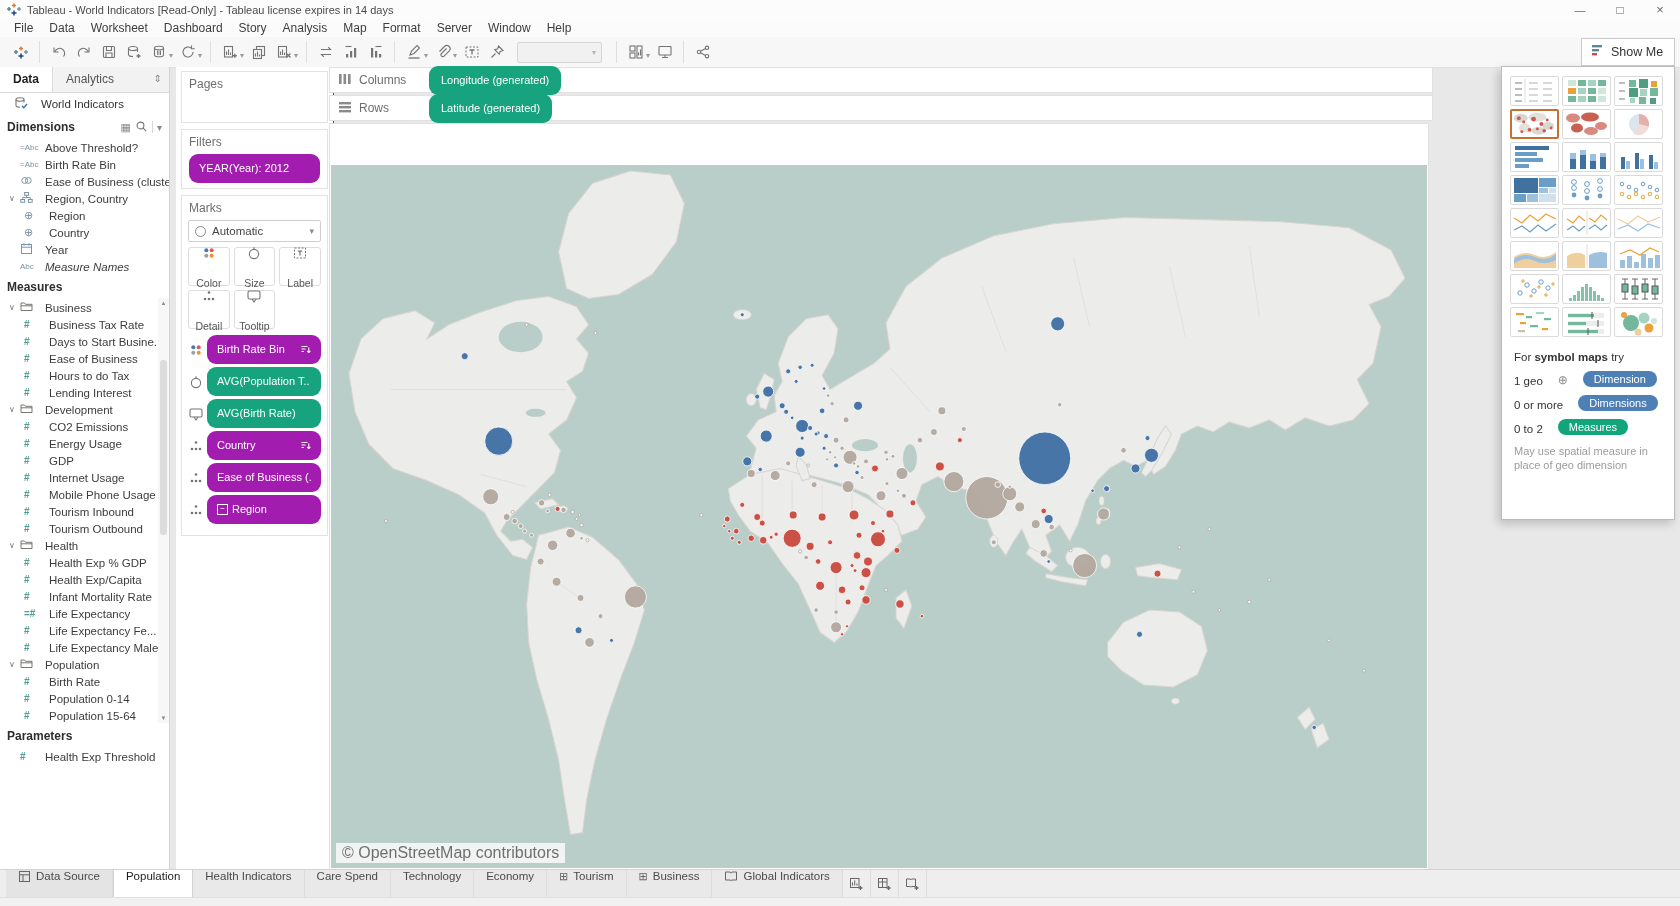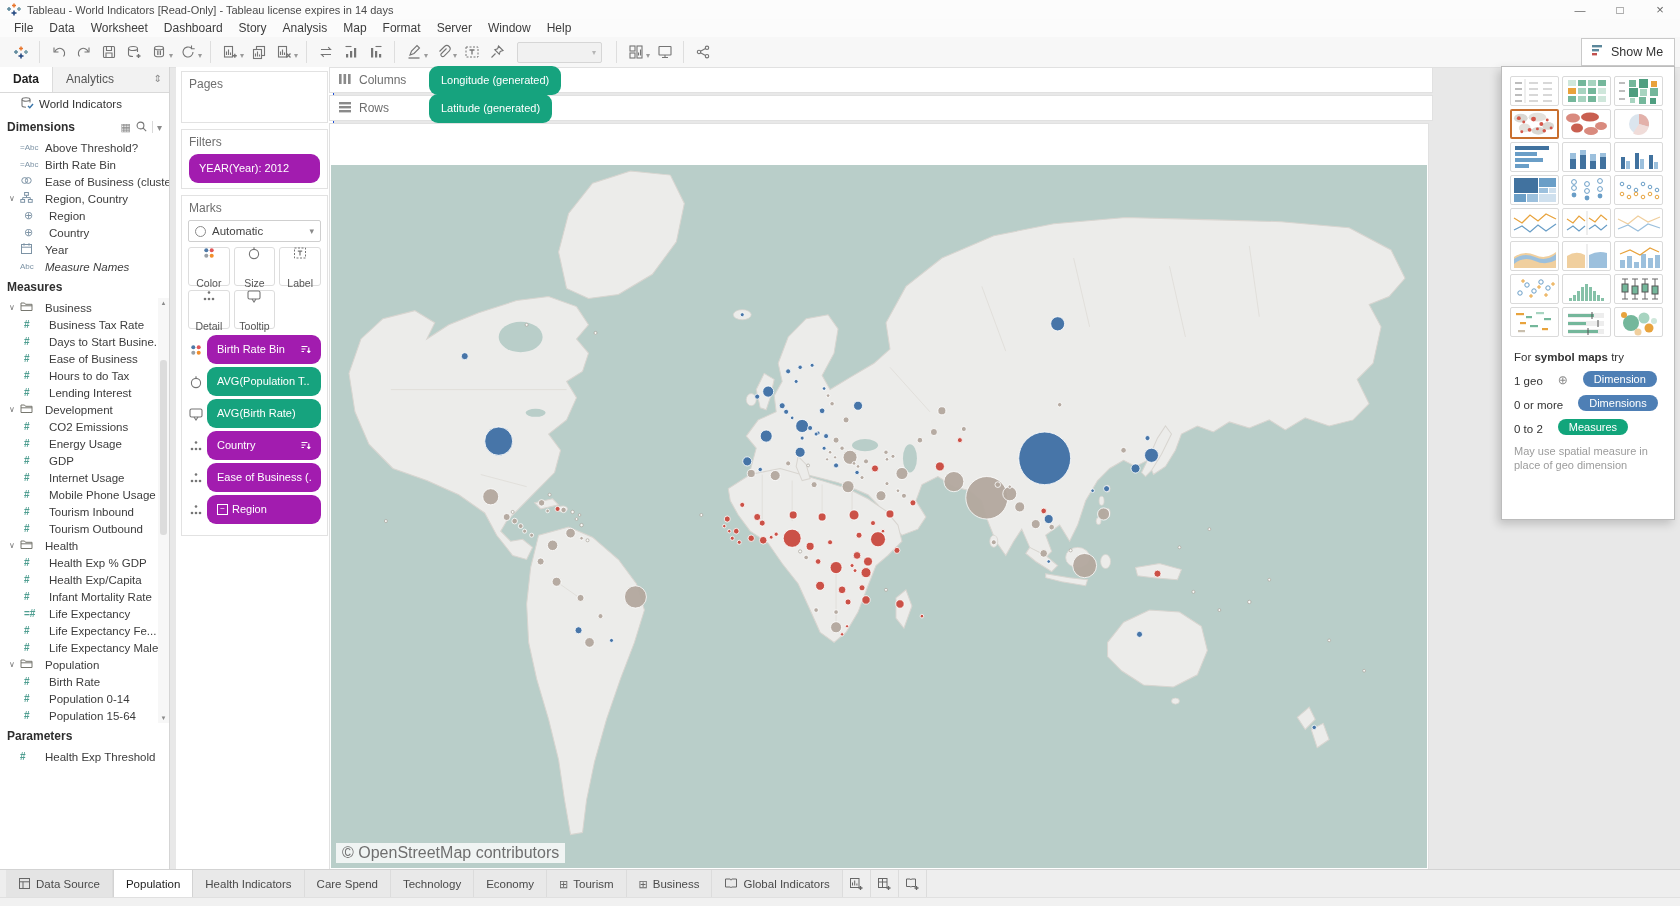--- a/index.html
+++ b/index.html
@@ -18,21 +18,21 @@
   .tool-sep{width:1px;height:22px;background:#dedede;margin:0 6px}
   .fitbox{width:78px;height:19px;border:1px solid #d6d6d6;background:#f1f1f1;border-radius:2px;margin:0 8px;display:flex;align-items:center;justify-content:flex-end;padding-right:5px;color:#b5b5b5;font-size:8px}
   .showme-btn{position:absolute;top:38px;right:5px;width:94px;height:28px;background:#fff;border:1px solid #c9c9c9;display:flex;align-items:center;gap:6px;font-size:12.5px;color:#333;padding:0 9px;z-index:6;box-sizing:border-box}
   
   .main{position:absolute;top:67px;left:0;right:0;bottom:36px}
   .sidebar{position:absolute;left:0;top:0;width:170px;height:100%;background:#fff;border-right:1px solid #d5d5d5;box-sizing:border-box}
   .side-tabs{height:25px;display:flex;background:#f2f2f2;border-bottom:1px solid #d9d9d9;align-items:stretch}
   .side-tab{padding:0 13px;line-height:24px;font-size:12px;color:#555;background:#f2f2f2}
   .side-tab.active{background:#fff;color:#1f1f1f;font-weight:bold;border-right:1px solid #dcdcdc}
   .side-tab-swap{margin-left:auto;color:#8b8b8b;font-size:10px;line-height:24px;padding-right:7px}
-  .ds-row{height:22px;display:flex;align-items:center;gap:5px;padding-left:20px;font-size:11.5px;color:#333}
+  .ds-row{height:22px;display:flex;align-items:center;gap:13px;padding-left:14px;font-size:11.5px;color:#333}
   .pane-header{height:24px;display:flex;align-items:center;padding:0 7px;font-size:12px;font-weight:bold;color:#2e2e2e}
   .ph-icons{margin-left:auto;display:flex;align-items:center;gap:4px;color:#8b8b8b;font-size:10px;font-weight:normal}
   .ph-div{width:1px;height:12px;background:#d9d9d9}
   .field-row{height:17px;display:flex;align-items:center;font-size:11.5px;color:#3c3c3c;padding-left:7px;gap:3px;white-space:nowrap;overflow:hidden}
   .field-row .chev{width:10px;font-size:8px;color:#777;flex:none;text-align:center}
   .field-row .nochev{width:10px;flex:none}
   .fi{width:22px;flex:none;text-align:left;font-size:8px;color:#7d93a5;letter-spacing:0}
   .fi.num{font-size:10px;color:#4f9e91;font-weight:bold}
   .fi.glb{font-size:11px;color:#7d93a5}
   .italic{font-style:italic}
@@ -79,21 +79,21 @@
   .thumb.selected{border:2px solid #c96f2f}
   .sm-footer{padding:10px 12px 0 12px;font-size:11.5px;color:#333}
   .sm-rule{display:flex;align-items:flex-end;gap:15px;margin:8px 0}
   .sm-globe{color:#8b8b8b;font-size:12px}
   .sm-pill{border-radius:9px;color:#fff;font-size:11px;padding:2px 11px}
   .sm-pill.blue{background:#4e7fb5}
   .sm-pill.green{background:#12a57b}
   .sm-note{color:#9c9c9c;font-size:11px;margin-top:9px;line-height:1.3}
   
   .tabbar{position:absolute;bottom:8px;left:0;right:0;height:28px;background:#eeeeee;border-top:1px solid #d3d3d3;display:flex;align-items:stretch;padding-left:6px;font-size:11.5px;color:#4a4a4a}
-  .tab{display:flex;align-items:center;gap:5px;padding:0 12px;border-right:1px solid #dcdcdc;background:#e9e9e9}
+  .tab{display:flex;gap:5px;padding:0 12px;border-right:1px solid #dcdcdc;background:#e9e9e9}
   .tab.first{background:#e4e4e4}
   .tab.active{background:#fff;color:#1d1d1d;border-right:1px solid #d3d3d3;border-left:1px solid #d3d3d3}
   .tab-new{width:27px;display:flex;align-items:center;justify-content:center;border-right:1px solid #dcdcdc;color:#666}
   .tab-icon{font-size:11px;color:#666}
   .statusbar{position:absolute;bottom:0;left:0;right:0;height:8px;background:#f1f1f1;border-top:1px solid #e0e0e0}
 </style>
 </head>
 <body>
 
 <div class="app">

